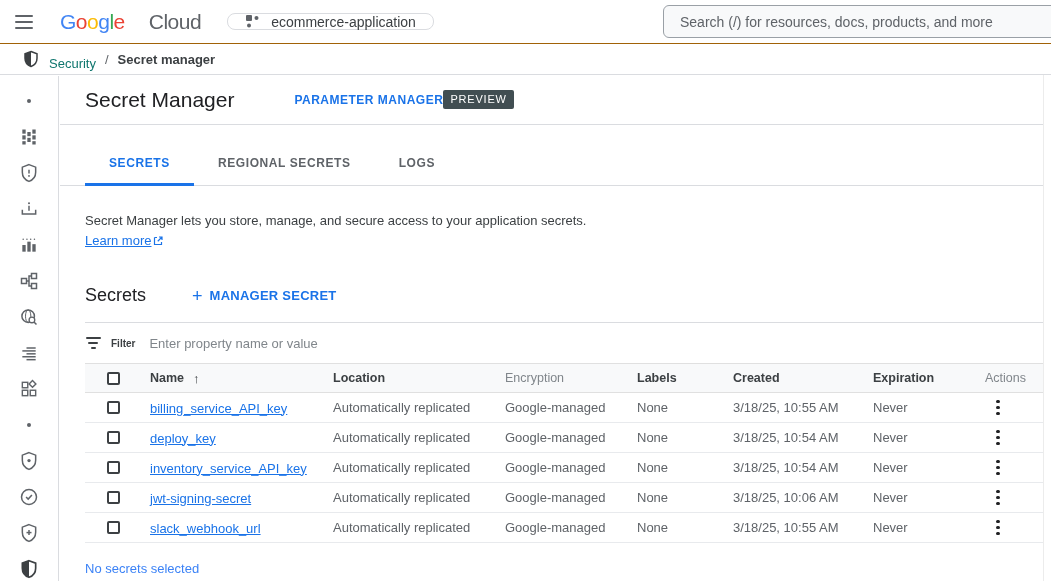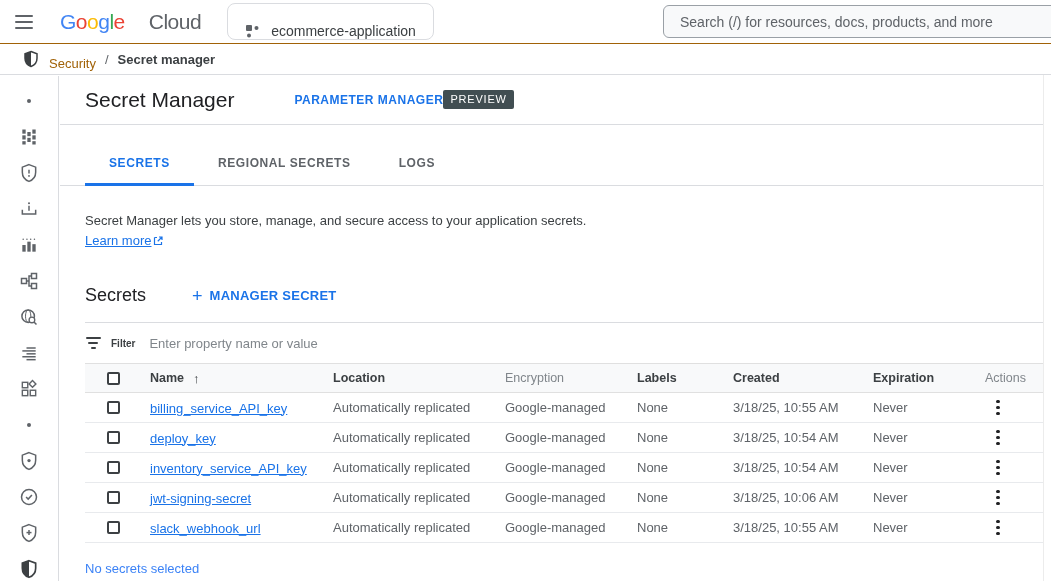--- a/index.html
+++ b/index.html
@@ -8,35 +8,35 @@
 
   
   .topbar { position:absolute; top:0; left:0; right:0; height:44px;
             border-bottom:1px solid #a16207; display:flex; align-items:center; background:#fff; z-index:5; }
   .hamburger { width:44px; height:44px; display:flex; flex-direction:column; justify-content:center;
                align-items:center; gap:4px; cursor:pointer; margin-left:2px; }
   .hamburger i { display:block; width:18px; height:2px; background:#5f6368; border-radius:1px; }
   .logo { display:flex; align-items:baseline; margin-left:14px; font-size:21px; letter-spacing:-0.5px; }
   .logo .brand span { font-weight:400; }
   .logo .cloud { color:#5f6368; margin-left:24px; font-size:21px; }
-  .proj-btn { margin-left:26px; height:37px; border:1px solid #dadce0; border-radius:8px;
-              display:flex; align-items:flex-end; gap:11px; padding:0 17px; cursor:pointer; background:#fff; }
+  .proj-btn { margin-left:26px; height:17px; border:1px solid #dadce0; border-radius:8px;
+              display:flex; align-items:center; gap:11px; padding:0 17px; cursor:pointer; background:#fff; }
   .proj-btn .ptext { font-size:14px; color:#3c4043; }
   .searchbox { position:absolute; left:663px; top:5px; width:400px; height:33px;
                background:#f8f9fa; border:1px solid #9aa0a6; border-radius:6px;
                display:flex; align-items:center; padding:0 16px; }
   .searchbox input { border:none; outline:none; background:transparent; width:100%;
                      font-size:14px; color:#3c4043; font-family:"Liberation Sans",sans-serif; }
   .searchbox input::placeholder { color:#5f6368; }
 
   
   .crumbbar { position:absolute; top:44px; left:0; right:0; height:31px; background:#fff;
               border-bottom:1px solid #dadce0; display:flex; align-items:center; padding-left:22px; z-index:4; }
   .crumbbar .sep { color:#5f6368; font-size:13px; margin:0 9px; }
-  .crumb-section { color:#a16207; font-size:13px; margin-left:9px; cursor:pointer;margin-top:8px; }
+  .crumb-section { color:#0f766e; font-size:13px; margin-left:9px; cursor:pointer;margin-top:8px; }
   .crumb-page { color:#3c4043; font-size:13px; font-weight:700; }
 
   
   .rail { position:absolute; top:76px; left:0; bottom:0; width:59px; background:#fff;
           border-right:1px solid #dadce0; padding-top:7px; z-index:3; }
   .rail-item { height:36px; display:flex; align-items:center; justify-content:center; cursor:pointer; }
   .rail-item svg { display:block; }
 
   
   .main { position:absolute; top:75px; left:60px; right:0; bottom:0; background:#fff; }

